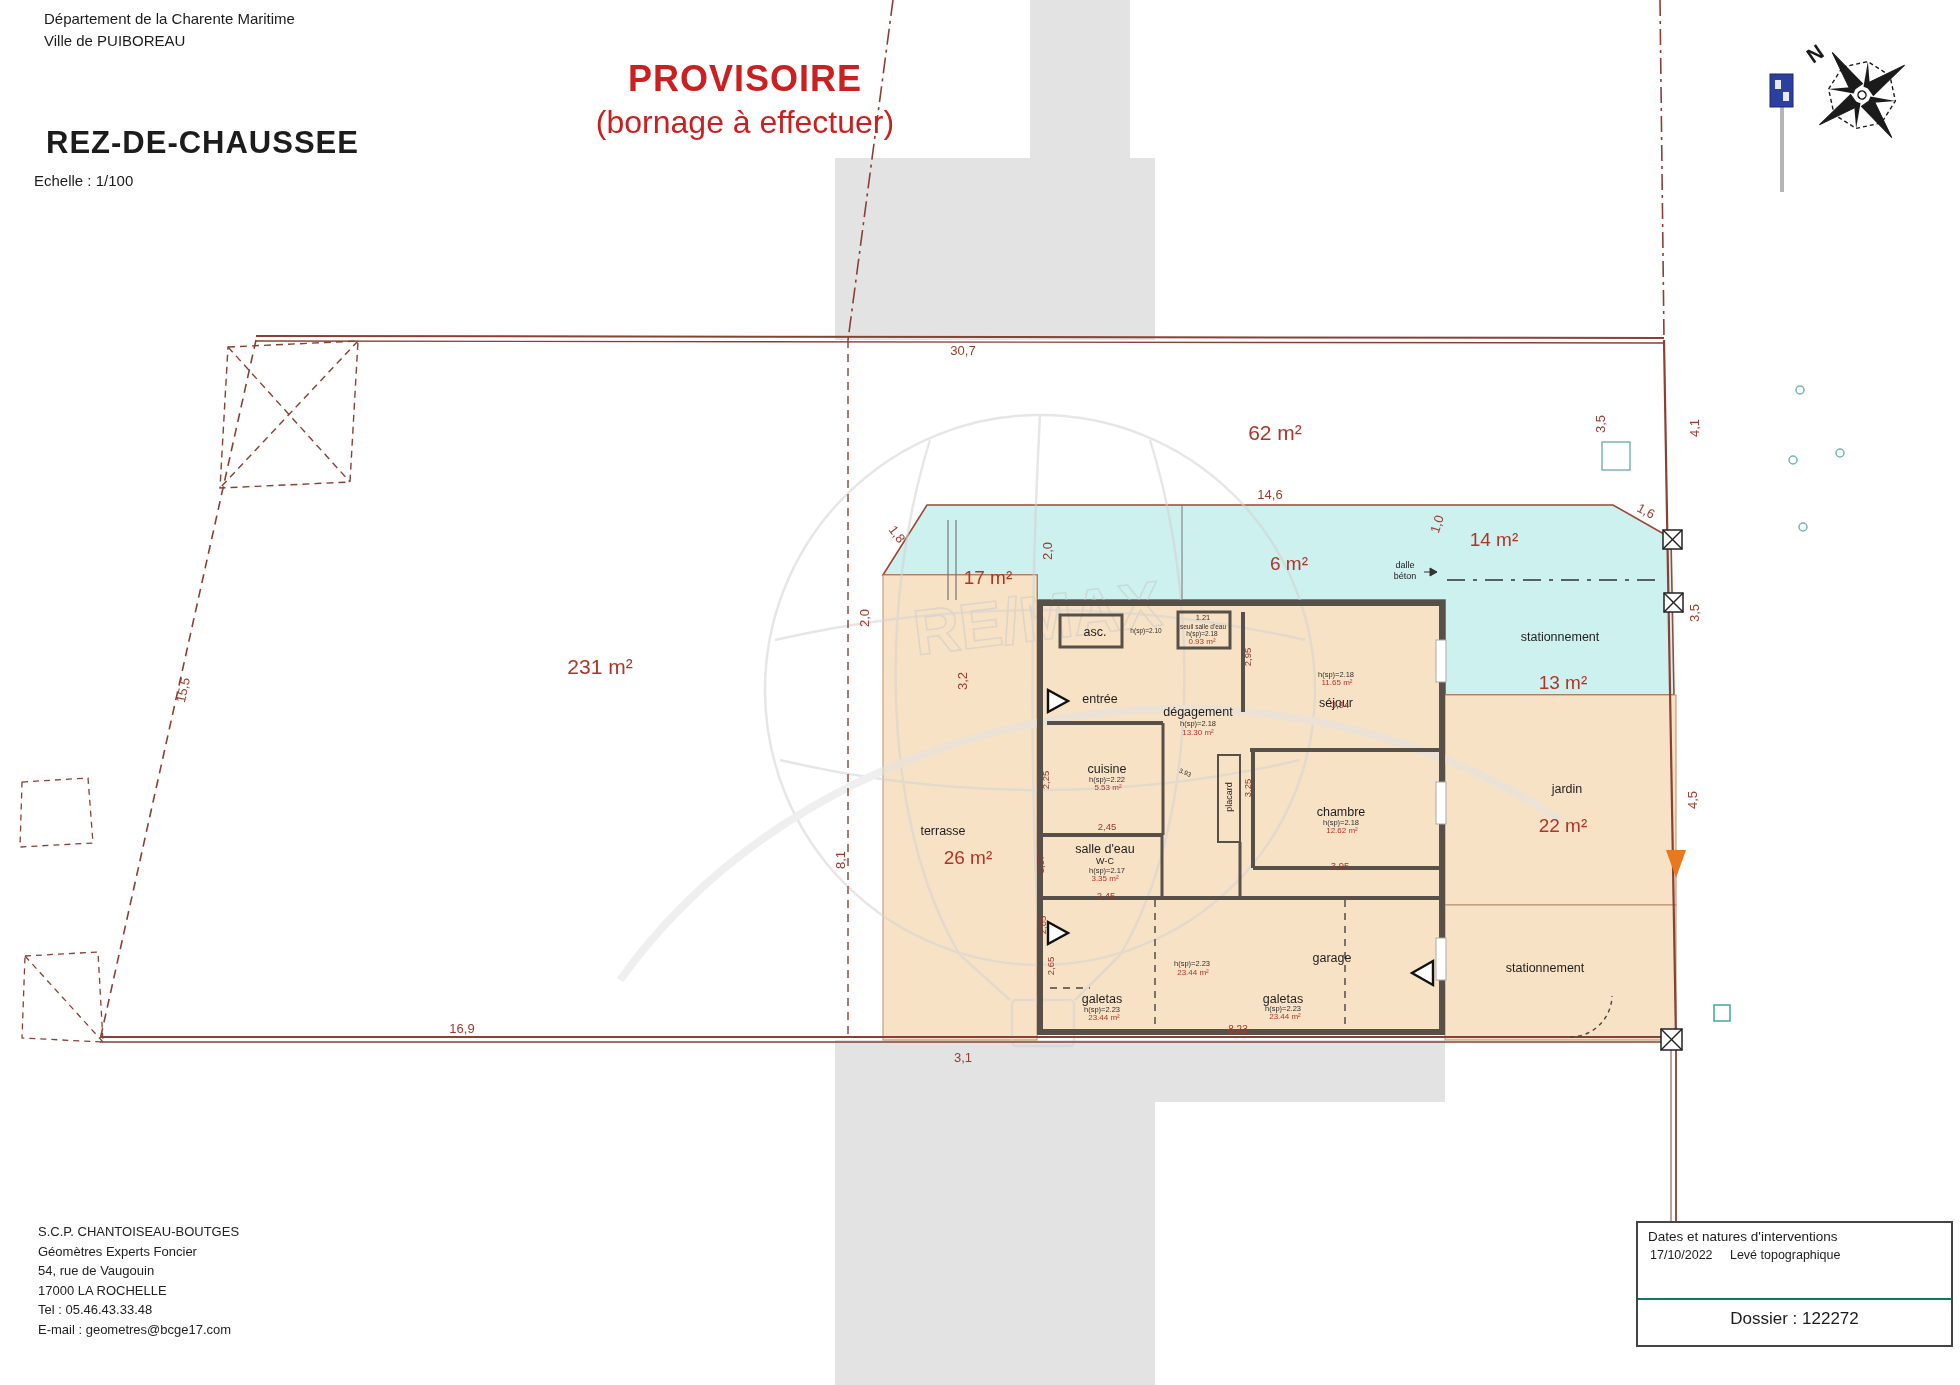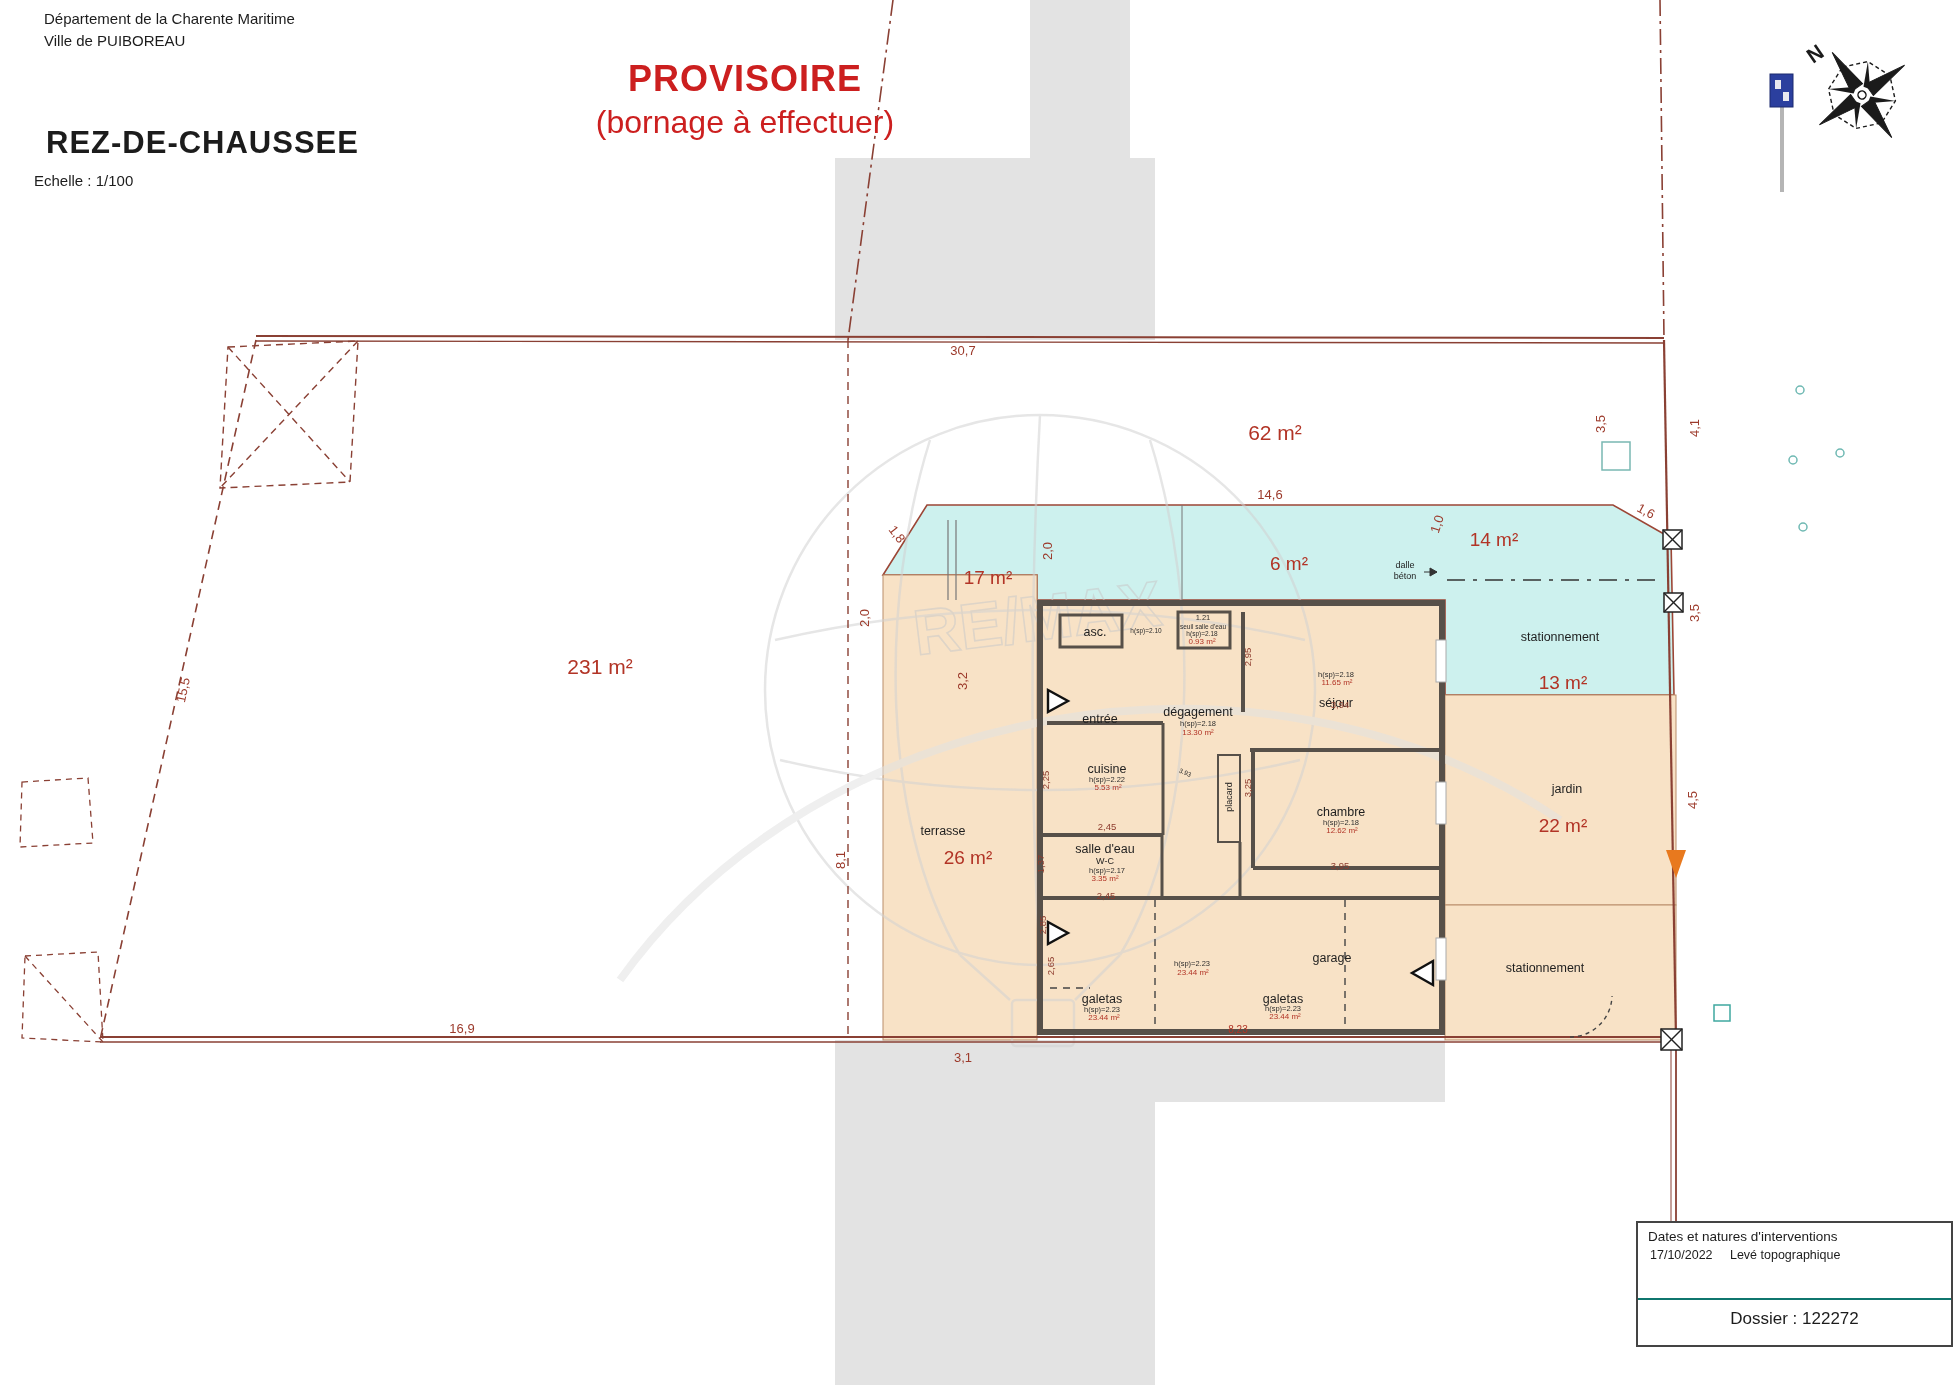--- a/index.html
+++ b/index.html
@@ -203,20 +203,28 @@
   </div>
 
   <div id="hdr" class="abs">
     <div>Département de la Charente Maritime</div>
     <div>Ville de PUIBOREAU</div>
   </div>
 
   <div id="plan-title" class="abs">REZ-DE-CHAUSSEE</div>
   <div id="scale" class="abs">Echelle : 1/100</div>
 
+  <div id="surveyor" class="abs">
+    <div>S.C.P. CHANTOISEAU-BOUTGES</div>
+    <div>Géomètres Experts Foncier</div>
+    <div>54, rue de Vaugouin</div>
+    <div>17000 LA ROCHELLE</div>
+    <div>Tel : 05.46.43.33.48</div>
+    <div>E-mail : geometres@bcge17.com</div>
+  </div>
 
   <div id="tblock" class="abs">
     <div class="row1">Dates et natures d'interventions</div>
     <div class="row2">
       <span>17/10/2022</span>
       &nbsp;&nbsp;&nbsp;
       <span>Levé topographique</span>
     </div>
     <div class="dossier">Dossier : 122272</div>
   </div>
@@ -253,21 +261,21 @@
       <div class="lbl dim" style="left: 462px; top: 1028px; transform: translate(-50%, -50%) rotate(0deg);">16,9</div>
       <div class="lbl dim" style="left: 963px; top: 1057px; transform: translate(-50%, -50%) rotate(0deg);">3,1</div>
       <div class="lbl dimred" style="left: 1238px; top: 1030px; transform: translate(-50%, -50%) rotate(0deg);">8,23</div>
       <div class="lbl dimsm" style="left: 1051px; top: 966px; transform: translate(-50%, -50%) rotate(-90deg);">2,65</div>
       <div class="lbl room" style="left: 1095px; top: 632px; transform: translate(-50%, -50%) rotate(0deg);">asc.</div>
       <div class="lbl tiny2" style="left: 1146px; top: 631px; transform: translate(-50%, -50%) rotate(0deg);">h(sp)=2.10</div>
       <div class="lbl tiny" style="left: 1203px; top: 618px; transform: translate(-50%, -50%) rotate(0deg);">1.21</div>
       <div class="lbl tiny2" style="left: 1203px; top: 627px; transform: translate(-50%, -50%) rotate(0deg);">seuil salle d'eau</div>
       <div class="lbl tiny2" style="left: 1202px; top: 634px; transform: translate(-50%, -50%) rotate(0deg);">h(sp)=2.18</div>
       <div class="lbl tinyred" style="left: 1202px; top: 642px; transform: translate(-50%, -50%) rotate(0deg);">0.93 m²</div>
-      <div class="lbl room" style="left: 1100px; top: 699px; transform: translate(-50%, -50%) rotate(0deg); margin-top: 20px;">entrée</div>
+      <div class="lbl room" style="left: 1100px; top: 699px; transform: translate(-50%, -50%) rotate(0deg);">entrée</div>
       <div class="lbl room" style="left: 1198px; top: 712px; transform: translate(-50%, -50%) rotate(0deg);">dégagement</div>
       <div class="lbl tiny" style="left: 1198px; top: 724px; transform: translate(-50%, -50%) rotate(0deg);">h(sp)=2.18</div>
       <div class="lbl tinyred" style="left: 1198px; top: 733px; transform: translate(-50%, -50%) rotate(0deg);">13.30 m²</div>
       <div class="lbl room" style="left: 1336px; top: 703px; transform: translate(-50%, -50%) rotate(0deg); text-align: right;">séjour</div>
       <div class="lbl tiny" style="left: 1336px; top: 675px; transform: translate(-50%, -50%) rotate(0deg);">h(sp)=2.18</div>
       <div class="lbl tinyred" style="left: 1337px; top: 683px; transform: translate(-50%, -50%) rotate(0deg);">11.65 m²</div>
       <div class="lbl room" style="left: 1107px; top: 769px; transform: translate(-50%, -50%) rotate(0deg);">cuisine</div>
       <div class="lbl tiny" style="left: 1107px; top: 780px; transform: translate(-50%, -50%) rotate(0deg);">h(sp)=2.22</div>
       <div class="lbl tinyred" style="left: 1108px; top: 788px; transform: translate(-50%, -50%) rotate(0deg);">5.53 m²</div>
       <div class="lbl roomsm" style="left: 1229px; top: 797px; transform: translate(-50%, -50%) rotate(-90deg);">placard</div>

